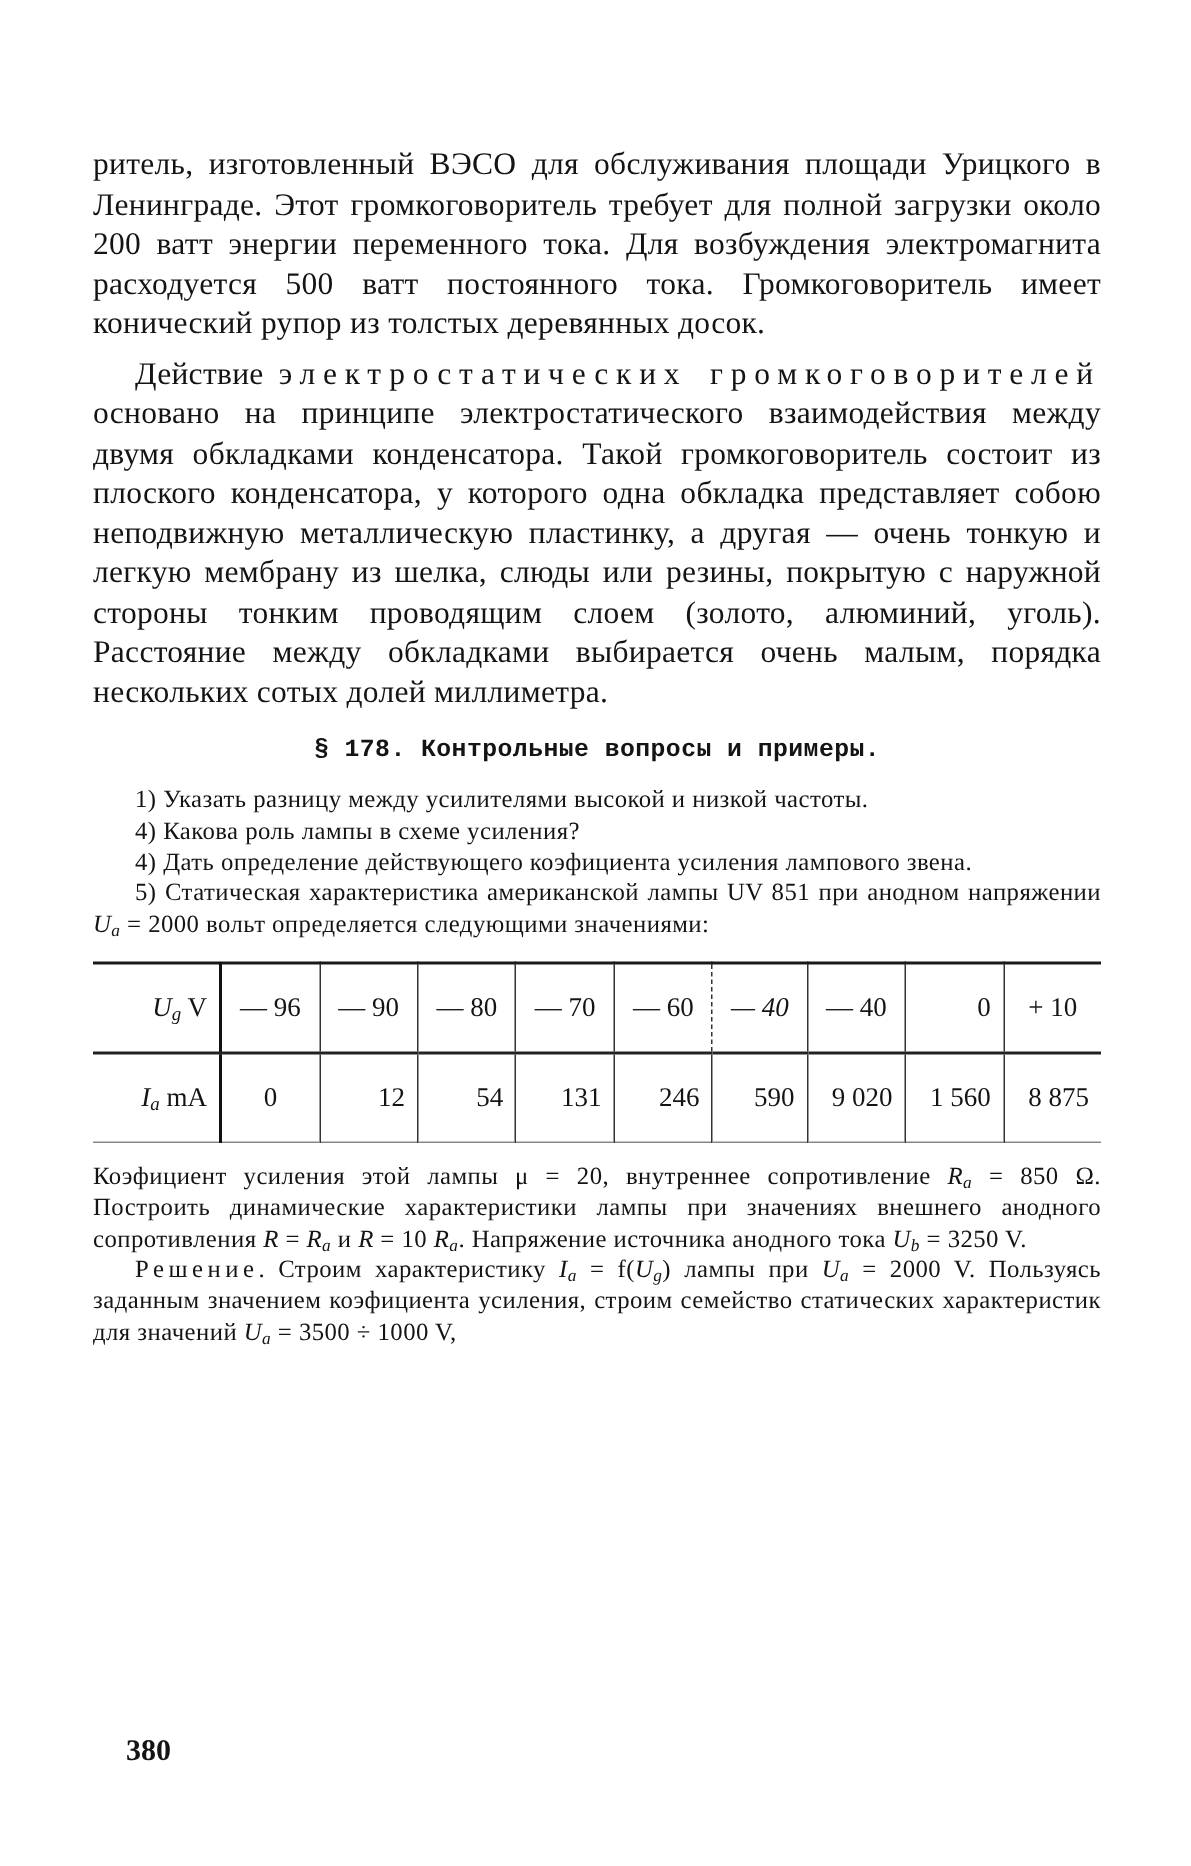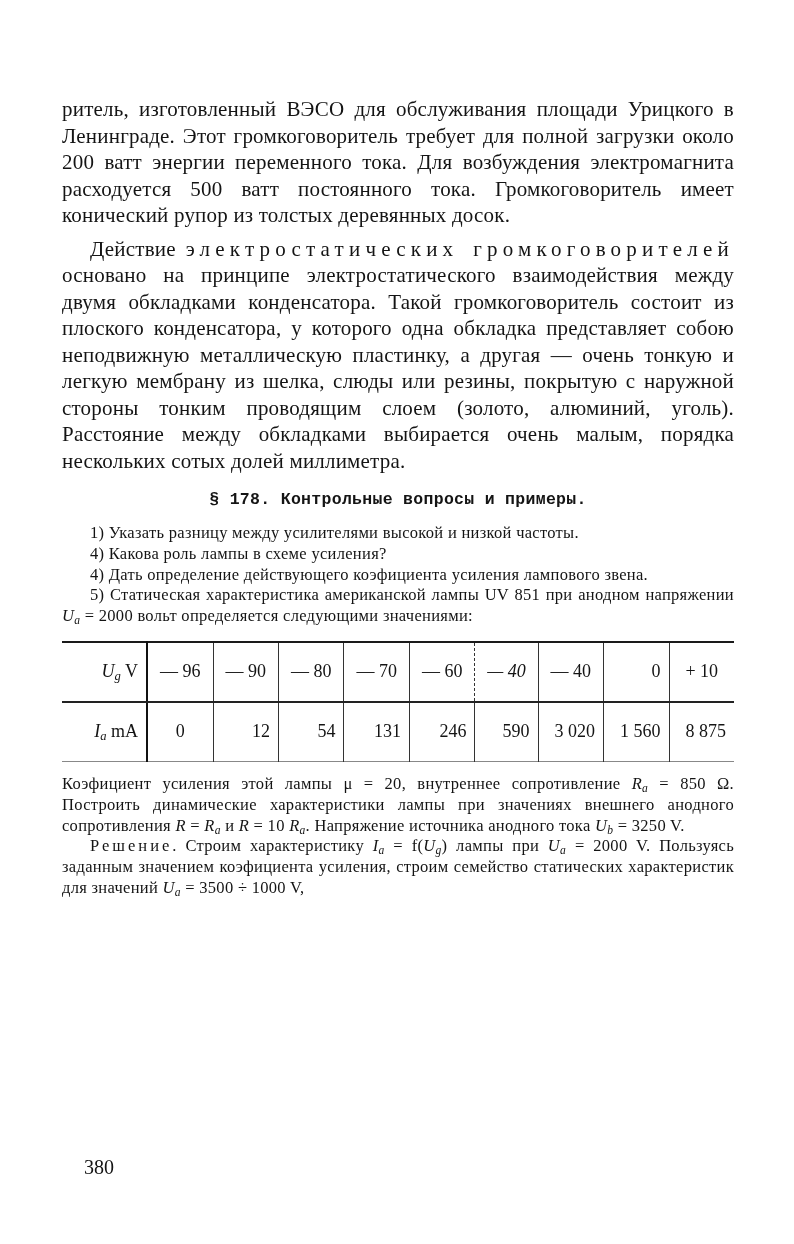--- a/index.html
+++ b/index.html
@@ -72,21 +72,21 @@
     }
     table.data tr.row-ug td.ug { text-align: center; }
     table.data tr.row-ug td { border-bottom: 2px solid #222; }
     .dashed { border-left-style: dashed !important; font-style: italic; }
 
     .page-number {
       position: absolute;
       left: 84px;
       top: 1156px;
       font-size: 20px;
-      font-weight: normal;
+      font-weight: bold;
     }
   </style>
 </head>
 <body>
 
 <div class="page">
 
   <p class="p-large">ритель, изготовленный ВЭСО для обслуживания площади Урицкого в Ленинграде. Этот громкоговоритель требует для полной загрузки около 200 ватт энергии переменного тока. Для возбуждения электромагнита расходуется 500 ватт постоянного тока. Громкоговоритель имеет конический рупор из толстых деревянных досок.</p>
 
   <p class="p-large indent"><span>Действие</span> <span class="spaced">электростатических громкоговорителей</span> <span>основано на принципе электростатического взаимодействия между двумя обкладками конденсатора. Такой громкоговоритель состоит из плоского конденсатора, у которого одна обкладка представляет собою неподвижную металлическую пластинку, а другая — очень тонкую и легкую мембрану из шелка, слюды или резины, покрытую с наружной стороны тонким проводящим слоем (золото, алюминий, уголь). Расстояние между обкладками выбирается очень малым, порядка нескольких сотых долей миллиметра.</span></p>
@@ -115,21 +115,21 @@
       <td class="ug">+ 10</td>
     </tr>
     <tr>
       <td class="label"><span class="i">I</span><sub class="i">a</sub><span> mA</span></td>
       <td style="text-align:center">0</td>
       <td>12</td>
       <td>54</td>
       <td>131</td>
       <td>246</td>
       <td>590</td>
-      <td>3 020</td>
+      <td>9 020</td>
       <td>1 560</td>
       <td>8 875</td>
     </tr>
   </tbody>
     </table>
 
   <p class="p-small first"><span>Коэфициент усиления этой лампы μ = 20, внутреннее сопротивление</span> <span class="i">R</span><sub class="i">a</sub><span> = 850 Ω. Построить динамические характеристики лампы при значениях внешнего анодного сопротивления </span><span class="i">R</span><span> = </span><span class="i">R</span><sub class="i">a</sub><span> и </span><span class="i">R</span><span> = 10 </span><span class="i">R</span><sub class="i">a</sub><span>. Напряжение источника анодного тока </span><span class="i">U</span><sub class="i">b</sub><span> = 3250 V.</span></p>
 
   <p class="p-small"><span class="spaced" style="letter-spacing:3px">Решение</span><span>. Строим характеристику </span><span class="i">I</span><sub class="i">a</sub><span> = f(</span><span class="i">U</span><sub class="i">g</sub><span>) лампы при </span><span class="i">U</span><sub class="i">a</sub><span> = 2000 V. Пользуясь заданным значением коэфициента усиления, строим семейство статических характеристик для значений </span><span class="i">U</span><sub class="i">a</sub><span> = 3500 ÷ 1000 V,</span></p>
 

